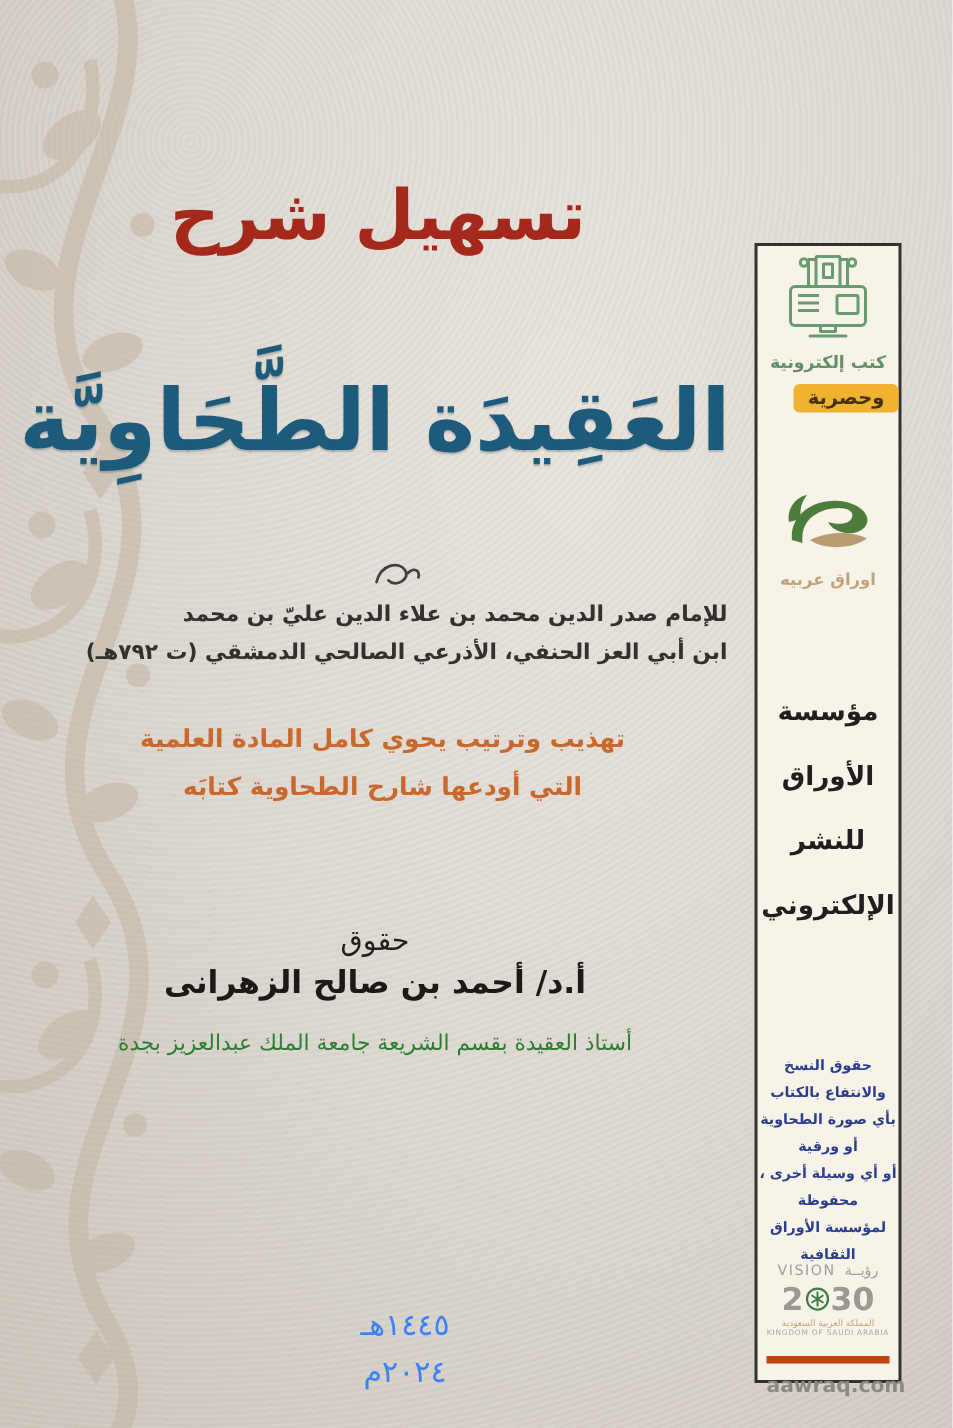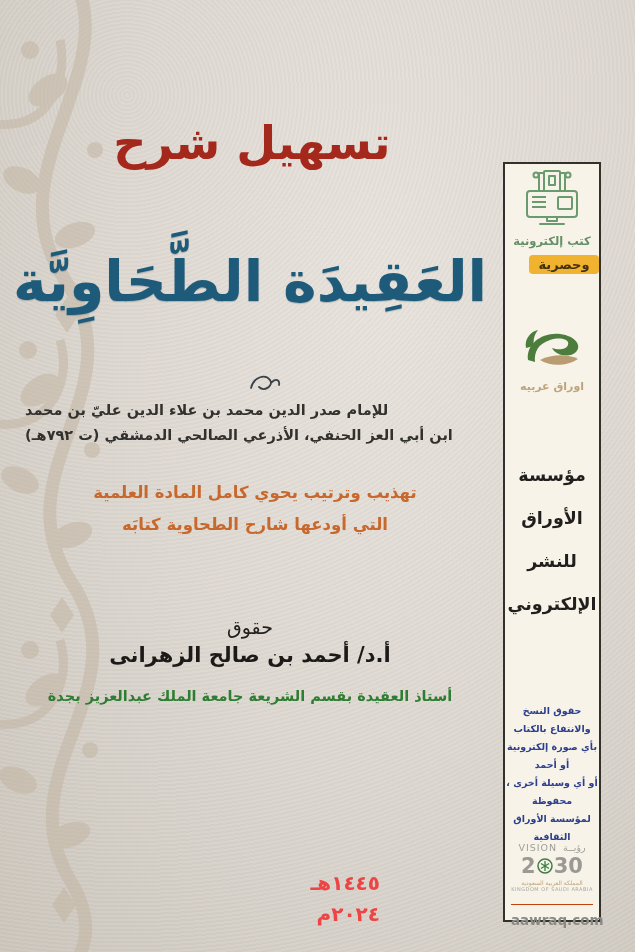--- a/index.html
+++ b/index.html
@@ -15,32 +15,32 @@
   
   .arabesque{left:0;top:0;pointer-events:none;opacity:.55;}
 
   
   .supertitle{top:116px;left:42px;width:420px;text-align:center;
     font-size:46px;font-weight:bold;color:#a5281c;}
   .main-title{top:240px;left:5px;width:490px;text-align:center;
     font-size:57px;font-weight:bold;color:#1e5b7a;line-height:1.45;
     text-shadow:0 1px 1px rgba(30,60,80,.25);}
   .flourish{top:372px;left:248px;}
-  .author-block{top:398px;left:25px;width:460px;text-align:left;
+  .author-block{top:398px;left:25px;width:460px;text-align:right;
     font-size:14.5px;font-weight:bold;color:#33312e;line-height:1.7;}
   .subtitle-block{top:477px;left:55px;width:400px;text-align:center;
     font-size:16.5px;font-weight:bold;color:#c8682c;line-height:1.95;}
   .prep-label{top:616px;left:20px;width:460px;text-align:center;
     font-size:19px;color:#22201d;}
   .prep-name{top:643px;left:20px;width:460px;text-align:center;
     font-size:21px;font-weight:600;color:#1c1a18;}
   .prep-title{top:688px;left:10px;width:480px;text-align:center;
-    font-size:14.5px;font-weight:bold;color:#2f7d33;}
-  .dates{top:868px;left:160px;width:220px;text-align:right;
-    font-size:20px;font-weight:bold;color:#ef4444;line-height:1.55;}
+    font-size:14.5px;font-weight:normal;color:#2f7d33;}
+  .dates{top:868px;left:160px;width:220px;text-align:center;
+    font-size:20px;font-weight:normal;color:#3b82f6;line-height:1.55;}
 
   
   .sidebar{left:503px;top:162px;width:98px;height:760px;box-sizing:border-box;
     background:#f7f3e8;border:2px solid #33312c;}
   .sb{position:absolute;left:0;right:0;text-align:center;}
   .sb-icon{top:5px;}
   .sb-ebooks{top:70px;font-size:11.5px;font-weight:bold;color:#649067;text-align:center;}
   .sb-badge-wrap{top:90px;padding-left:24px;}
   .badge{display:inline-block;background:#f1b32f;color:#43320e;
     font-size:13px;font-weight:bold;padding:2px 9px;border-radius:4px;}
@@ -48,21 +48,21 @@
   .sb-awraq-text{top:216px;font-size:11px;font-weight:bold;color:#bfa37b;}
   .sb-foundation{top:290px;font-size:17.5px;font-weight:bold;color:#201f1d;line-height:43px;}
   .sb-copy{top:538px;font-size:9.5px;font-weight:bold;color:#2c3f8e;line-height:1.9;}
   .sb-vision{top:678px;color:#a09e99;}
   .v-row1{font-size:9.5px;letter-spacing:1px;display:flex;justify-content:center;gap:6px;align-items:center;}
   .v-year{display:flex;justify-content:center;align-items:center;gap:1px;
     font-size:21px;font-weight:bold;color:#9b9994;margin-top:1px;}
   .v-kingdom-ar{font-size:6px;color:#c0a478;margin-top:1px;}
   .v-kingdom-en{font-size:5px;letter-spacing:.5px;color:#a8a6a1;}
   .sb-site{top:740px;left:6px;right:6px;font-size:13.5px;font-weight:bold;color:#8b8984;
-    border-top:1px solid #c2410c;padding-top:7px;}
+    border-top:5px solid #c2410c;padding-top:7px;}
 </style>
 </head>
 <body>
 
 <div class="abs arabesque">
   <svg width="135" height="952" viewBox="0 0 135 952" xmlns="http://www.w3.org/2000/svg">
     <g fill="none" stroke="#c3b6a4" stroke-width="13">
       <path d="M70,-30 C130,70 -10,170 65,280 C140,390 0,470 70,580 C145,690 5,770 70,880 C110,945 60,980 60,980"></path>
       <path d="M-20,120 C40,140 70,90 60,40" stroke-width="9"></path>
       <path d="M-20,420 C40,440 75,390 60,340" stroke-width="9"></path>
@@ -156,21 +156,21 @@
 
   <div class="sb sb-foundation" dir="rtl">
     <div>مؤسسة</div>
     <div>الأوراق</div>
     <div>للنشر</div>
     <div>الإلكتروني</div>
   </div>
 
   <div class="sb sb-copy" dir="rtl">
     <div>حقوق النسخ والانتفاع بالكتاب</div>
-    <div>بأي صورة إلكترونية أو أحمد</div>
+    <div>بأي صورة الطحاوية أو ورقية</div>
     <div>أو أي وسيلة أخرى ، محفوظة</div>
     <div>لمؤسسة الأوراق الثقافية</div>
   </div>
 
   <div class="sb sb-vision">
     <div class="v-row1">
       <span>VISION</span>
       <span dir="rtl">رؤيــة</span>
     </div>
     <div class="v-year">

